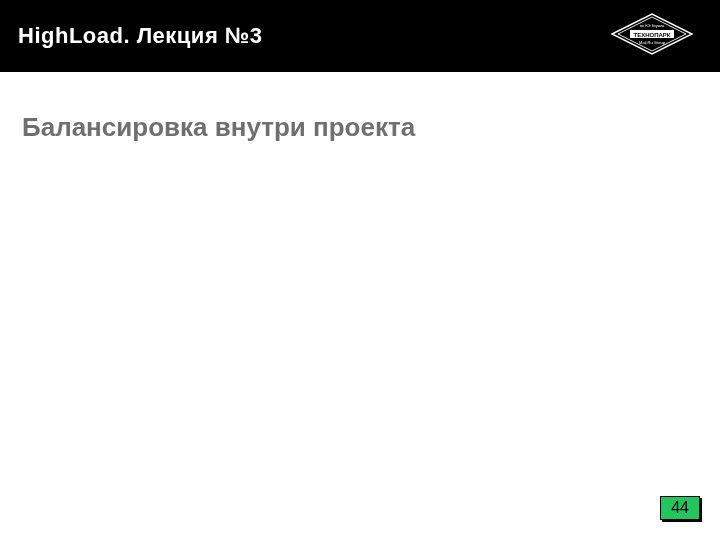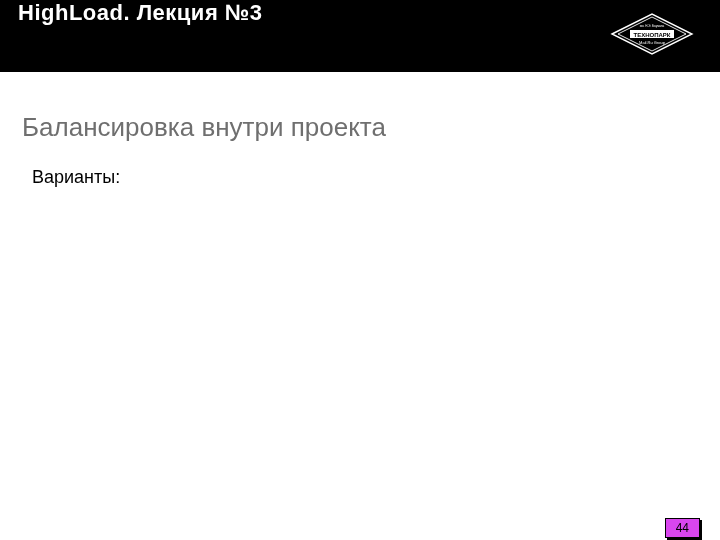--- a/index.html
+++ b/index.html
@@ -17,39 +17,40 @@
     width: 720px;
     height: 540px;
     box-sizing: border-box;
   }
   .header {
     position: relative;
     width: 100%;
     height: 72px;
     background: #000000;
     display: flex;
+    align-items: center;
     padding-left: 18px;
     box-sizing: border-box;
   }
   .header-title {
     color: #ffffff;
     font-size: 22px;
     font-weight: bold;
     letter-spacing: 0.5px;
   }
   .logo {
     position: absolute;
     right: 18px;
     top: 50%;
     transform: translateY(-50%);
   }
   .section-title {
     color: #6f6f6f;
     font-size: 26px;
-    font-weight: 400;
+    font-weight: 700;
     margin: 40px 0 0 22px;
   }
   .options-label {
     font-size: 18px;
     margin: 24px 0 0 32px;
   }
   ol.options {
     margin: 6px 0 0 58px;
     padding: 0;
     font-size: 18px;
@@ -57,26 +58,26 @@
   ol.options li {
     padding: 9px 0 9px 6px;
     line-height: 1.3;
   }
   ol.options li::marker {
     font-size: 18px;
   }
   .page-number {
     position: absolute;
     right: 20px;
-    bottom: 2px;
+    bottom: 20px;
     border: 1px solid #000;
     box-shadow: 2px 2px 0 0 #000;
-    font-size: 12px;
+    font-size: 16px;
     padding: 2px 10px;
-    background: #d946ef;
+    background: #22c55e;
   }
 </style>
 </head>
 <body>
 
 <div class="slide">
 
   <div class="header">
     <div class="header-title">HighLoad. Лекция №3</div>
     <div class="logo">
@@ -88,18 +89,17 @@
           <rect x="-22" y="-4" width="44" height="8" fill="#ffffff"></rect>
           <text x="0" y="2.5" text-anchor="middle" fill="#000000" font-size="6" font-weight="bold" font-family="Arial">ТЕХНОПАРК</text>
           <text x="0" y="10" text-anchor="middle" fill="#ffffff" font-size="4" font-family="Arial">Mail.Ru Group</text>
         </g>
       </svg>
     </div>
   </div>
 
   <div class="section-title">Балансировка внутри проекта</div>
 
-  <div class="options-label">Варианты:</div>
 
 
   <div class="page-number">44</div>
 
 </div>
 
 </body></html>

